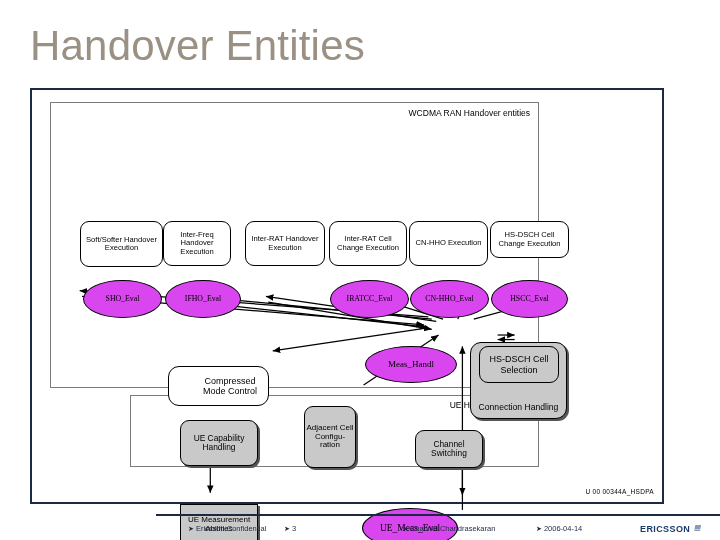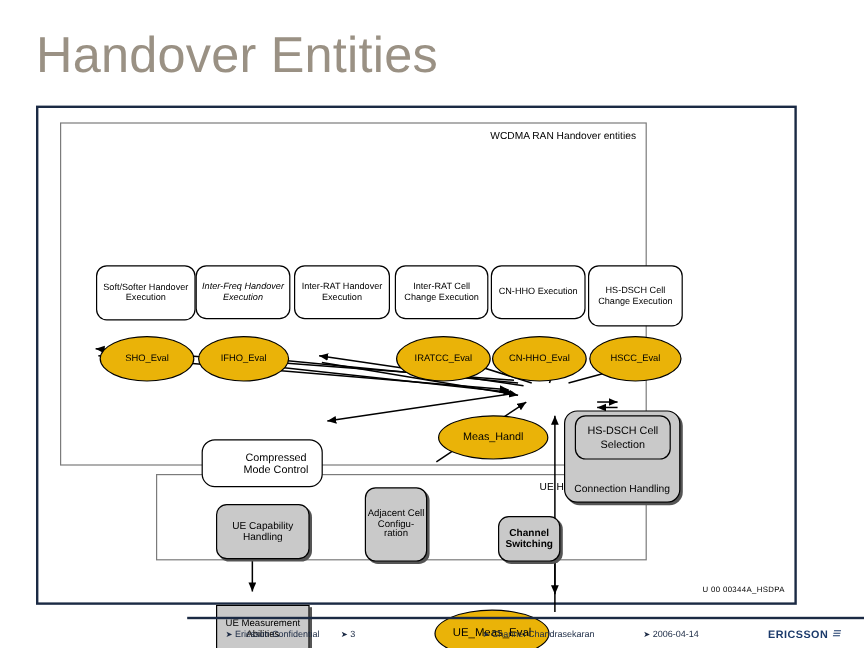--- a/index.html
+++ b/index.html
@@ -44,54 +44,54 @@
   
   .node{
     position:absolute;display:flex;align-items:center;justify-content:center;
     text-align:center;box-sizing:border-box;line-height:1.12;color:#000;
   }
   .exec-box{
     border:1.4px solid #000;border-radius:9px;background:#fff;
     font-size:7.6px;padding:1px 2px;
   }
   .ellipse{
-    border:1.4px solid #000;border-radius:50%;background:#eab308;font-size:7.8px;
+    border:1.4px solid #000;border-radius:50%;background:#d946ef;font-size:7.8px;font-family:Liberation Serif, serif;
   }
   .gray-box{
     border:1.2px solid #000;background:#c9c9c9;font-size:8.4px;
     box-shadow:2px 2px 0 #555;
   }
   .gray-round{border-radius:9px;}
   .gray-sharp{border-radius:0;}
   .white-round{
     border:1.4px solid #000;border-radius:11px;background:#fff;font-size:9px;padding-left:23px;
   }
 
   
   #node-shoe{left:48px;top:131px;width:83px;height:46px;}
-  #node-ifhoe{left:131px;top:131px;width:79px;height:45px;font-style:italic;}
+  #node-ifhoe{left:131px;top:131px;width:68px;height:45px;}
   #node-irathoe{left:213px;top:131px;width:80px;height:45px;}
   #node-iratcce{left:297px;top:131px;width:78px;height:45px;}
   #node-cnhhoe{left:377px;top:131px;width:79px;height:45px;}
-  #node-hsdsche{left:458px;top:131px;width:79px;height:51px;}
+  #node-hsdsche{left:458px;top:131px;width:79px;height:37px;}
 
   
   #node-sho-eval{left:51px;top:190px;width:79px;height:38px;}
   #node-ifho-eval{left:133px;top:190px;width:76px;height:38px;}
   #node-iratho-eval{left:214px;top:190px;width:79px;height:38px;}
   #node-iratcc-eval{left:298px;top:190px;width:79px;height:38px;}
   #node-cnhho-eval{left:378px;top:190px;width:79px;height:38px;}
   #node-hscc-eval{left:459px;top:190px;width:77px;height:38px;}
 
   
   #node-meas-handl{left:333px;top:256px;width:92px;height:37px;font-size:9px;}
   #node-cmc{left:136px;top:276px;width:101px;height:40px;}
   #node-ue-cap{left:148px;top:330px;width:78px;height:46px;border-radius:9px;}
   #node-adj-cell{left:272px;top:316px;width:52px;height:62px;font-size:8px;}
-  #node-channel-sw{left:383px;top:340px;width:52px;height:38px;border-radius:9px;font-weight:bold;}
+  #node-channel-sw{left:383px;top:340px;width:68px;height:38px;border-radius:9px;}
 
   
   #node-conn-handling{
     left:438px;top:252px;width:97px;height:77px;border-radius:11px;
     align-items:flex-end;justify-content:center;padding-bottom:5px;font-size:8.6px;
   }
   #node-hsdsch-sel{
     left:447px;top:256px;width:80px;height:37px;
     border:1.3px solid #000;border-radius:9px;background:#c9c9c9;font-size:9px;
   }

